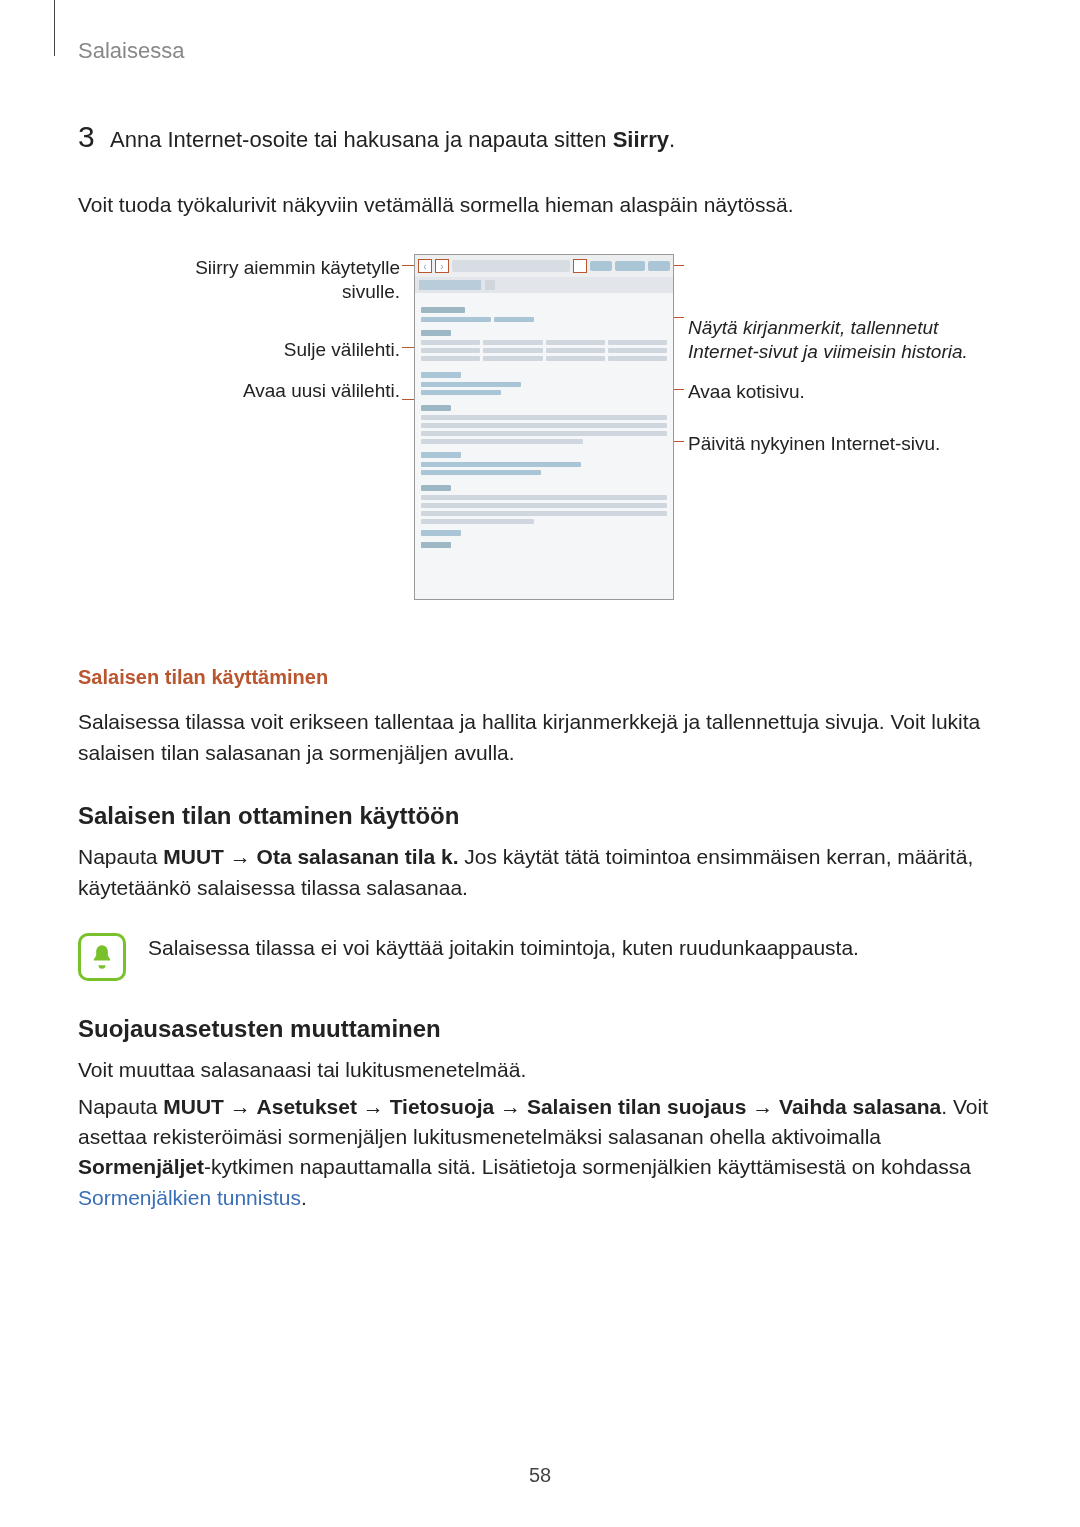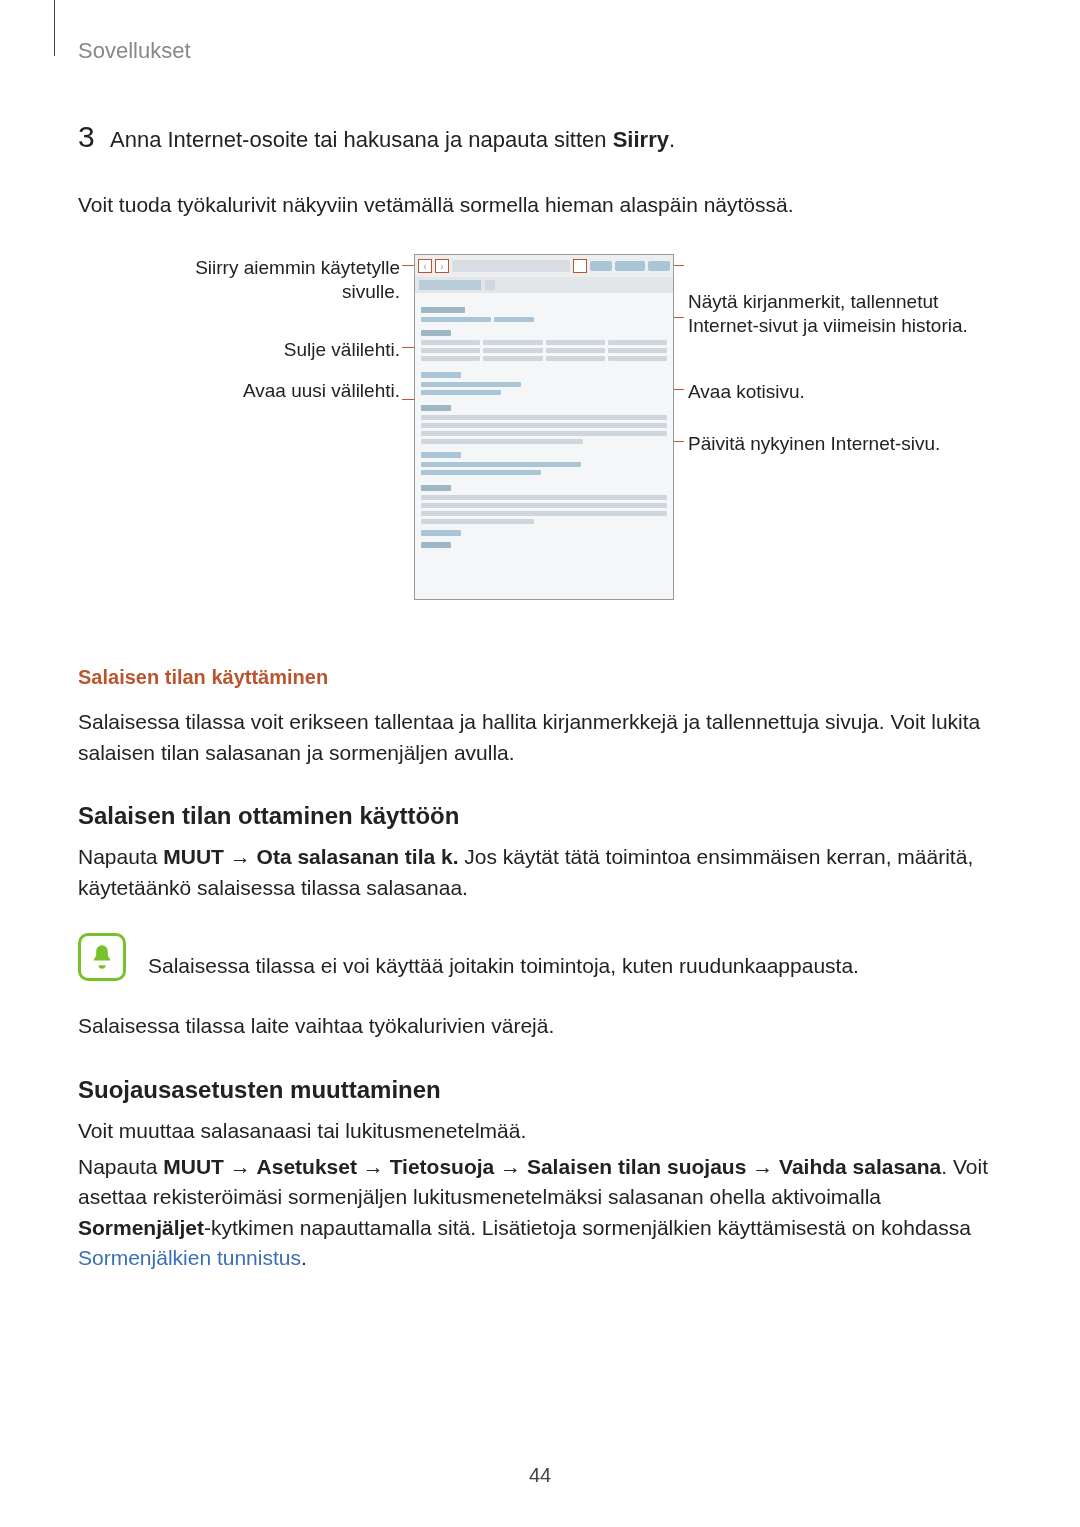--- a/index.html
+++ b/index.html
@@ -138,21 +138,21 @@
     margin-bottom: 18px;
   }
   .h3 {
     color: #222;
     font-size: 24px;
     font-weight: 700;
     margin: 34px 0 12px 0;
   }
   .note-row {
     display: flex;
-    align-items: flex-end;
+    align-items: flex-start;
     gap: 22px;
     margin: 24px 0 30px 0;
   }
   .note-icon {
     width: 48px;
     height: 48px;
     border: 3px solid #78c12a;
     border-radius: 10px;
     display: flex;
     align-items: center;
@@ -169,38 +169,38 @@
     text-align: center;
     font-size: 20px;
     color: #444;
   }
 </style>
 </head>
 <body>
 <div class="left-margin-rule"></div>
 
 <div class="page">
-  <div class="header">Sovellukset</div>
+  <div class="header">Salaisessa</div>
 
   <div class="step-row">
     <div class="step-num">3</div>
     <div class="step-text">
       <span>Anna Internet-osoite tai hakusana ja napauta sitten </span><span class="strong">Siirry</span><span>.</span>
     </div>
   </div>
 
   <div class="para">Voit tuoda työkalurivit näkyviin vetämällä sormella hieman alaspäin näytössä.</div>
 
   <div class="diagram">
 
     <div class="callout-left" style="top:6px; right:602px; width:260px;">Siirry aiemmin käytetylle sivulle.</div>
     <div class="callout-left" style="top:88px; right:602px; width:260px;">Sulje välilehti.</div>
     <div class="callout-left" style="top:129px; right:602px; width:260px;">Avaa uusi välilehti.</div>
 
-    <div class="callout-right" style="top:40px; left:610px; width:290px;">Näytä kirjanmerkit, tallennetut Internet-sivut ja viimeisin historia.</div>
+    <div class="callout-right" style="top:66px; left:610px; width:290px;font-style:italic;">Näytä kirjanmerkit, tallennetut Internet-sivut ja viimeisin historia.</div>
     <div class="callout-right" style="top:130px; left:610px; width:290px;">Avaa kotisivu.</div>
     <div class="callout-right" style="top:182px; left:610px; width:290px;">Päivitä nykyinen Internet-sivu.</div>
 
     <div class="leader" style="top:15px; left:324px; width:20px;"></div>
     <div class="leader" style="top:97px; left:324px; width:74px;"></div>
     <div class="leader" style="top:149px; left:324px; width:80px;"></div>
 
     <div class="leader" style="top:15px; left:576px; width:30px;"></div>
     <div class="leader" style="top:67px; left:543px; width:63px;"></div>
     <div class="leader" style="top:139px; left:512px; width:94px;"></div>
@@ -286,22 +286,21 @@
 
   <div class="note-row">
     <div class="note-icon">
       <svg viewBox="0 0 24 24" fill="#78c12a">
           <path d="M12 2a5 5 0 0 0-5 5v4l-2 3v1h14v-1l-2-3V7a5 5 0 0 0-5-5zm0 20a3 3 0 0 0 3-3H9a3 3 0 0 0 3 3z"></path>
         </svg>
     </div>
     <div class="para" style="margin:0;">Salaisessa tilassa ei voi käyttää joitakin toimintoja, kuten ruudunkaappausta.</div>
   </div>
 
-  <div class="para">Salaisessa tilassa laite vaihtaa työkalurivien värejä.</div>
 
   <div class="h3">Suojausasetusten muuttaminen</div>
   <div class="para" style="margin-bottom:6px;">Voit muuttaa salasanaasi tai lukitusmenetelmää.</div>
   <div class="para">
     <span>Napauta </span><span class="strong">MUUT</span><span> → </span><span class="strong">Asetukset</span><span> → </span><span class="strong">Tietosuoja</span><span> → </span><span class="strong">Salaisen tilan suojaus</span><span> → </span><span class="strong">Vaihda salasana</span><span>. Voit asettaa rekisteröimäsi sormenjäljen lukitusmenetelmäksi salasanan ohella aktivoimalla </span><span class="strong">Sormenjäljet</span><span>-kytkimen napauttamalla sitä. Lisätietoja sormenjälkien käyttämisestä on kohdassa </span><span class="link">Sormenjälkien tunnistus</span><span>.</span>
   </div>
 </div>
 
-<div class="pagenum">44</div>
+<div class="pagenum">58</div>
 
 </body></html>

